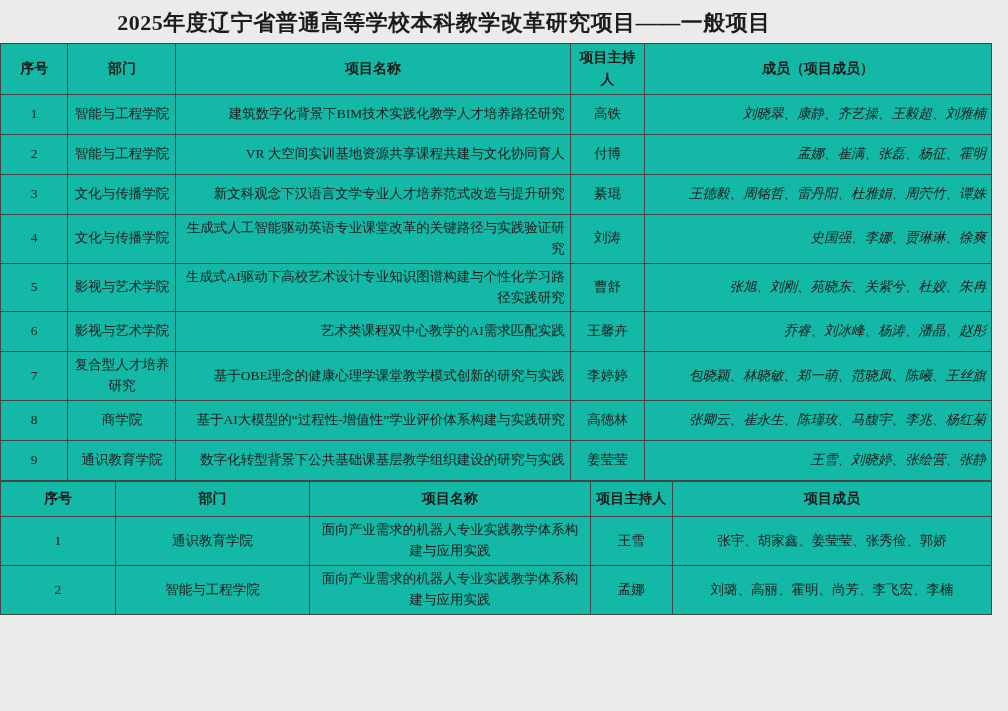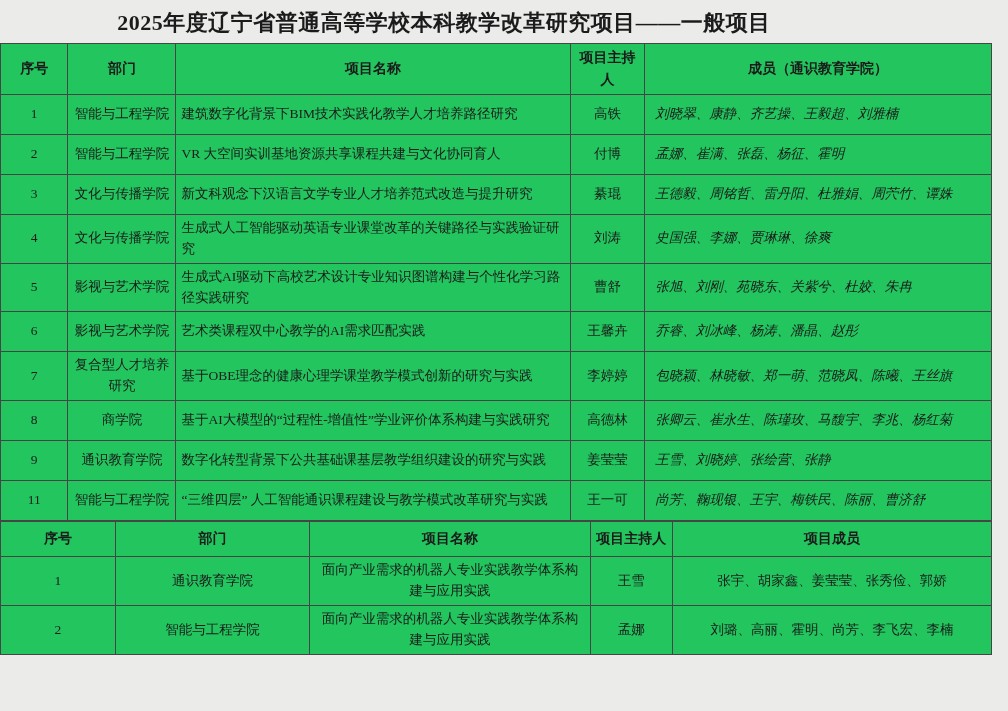--- a/index.html
+++ b/index.html
@@ -13,37 +13,37 @@
   .doc-title{
     text-align:center;font-weight:bold;
     font-size:22px;line-height:1.2;
     padding:10px 4px 7px 4px;
     letter-spacing:0.5px;
   }
   .doc-title.second{padding:13px 2px 9px 2px;font-size:21px;}
   table{
     width:992px;margin:0 auto;
     border-collapse:collapse;table-layout:fixed;
-    background:#22c55e;
+    background:#14b8a6;
   }
   th,td{
     border:1px solid #454545;
     font-size:13.5px;
     padding:3px 5px;
     overflow:hidden;
     word-break:break-all;
     line-height:1.55;
   }
   th{font-weight:bold;font-size:14px;text-align:center;}
   #table1 thead tr{height:38px;}
   #table1 tbody tr{height:40px;}
   #table2 thead tr{height:35px;}
   #table2 tbody tr{height:44px;}
   td.c{text-align:center;}
-  td.l{text-align:left;}
+  td.l{text-align:right;}
   #table1 td.members{padding-left:10px;font-style:italic;}
   #table1 td.project{padding-left:5px;}
   
   #table1 col.c-index{width:6.8%;}
   #table1 col.c-dept{width:10.9%;}
   #table1 col.c-project{width:39.8%;}
   #table1 col.c-leader{width:7.5%;}
   #table1 col.c-members{width:35%;}
   
   #table2 col.c-index{width:11.6%;}
@@ -66,21 +66,21 @@
         <col class="c-project">
         <col class="c-leader">
         <col class="c-members">
     </colgroup>
     <thead>
       <tr>
           <th>序号</th>
           <th>部门</th>
           <th>项目名称</th>
           <th>项目主持人</th>
-          <th>成员（通识教育学院）</th>
+          <th>成员（项目成员）</th>
         </tr>
     </thead>
     <tbody>
         <tr>
           <td class="c">1</td>
           <td class="c">智能与工程学院</td>
           <td class="l project">建筑数字化背景下BIM技术实践化教学人才培养路径研究</td>
           <td class="c">高铁</td>
           <td class="l members">刘晓翠、康静、齐艺操、王毅超、刘雅楠</td>
         </tr>
@@ -133,27 +133,20 @@
           <td class="c">高德林</td>
           <td class="l members">张卿云、崔永生、陈瑾玫、马馥宇、李兆、杨红菊</td>
         </tr>
         <tr>
           <td class="c">9</td>
           <td class="c">通识教育学院</td>
           <td class="l project">数字化转型背景下公共基础课基层教学组织建设的研究与实践</td>
           <td class="c">姜莹莹</td>
           <td class="l members">王雪、刘晓婷、张绘营、张静</td>
         </tr>
-        <tr>
-          <td class="c">11</td>
-          <td class="c">智能与工程学院</td>
-          <td class="l project">“三维四层” 人工智能通识课程建设与教学模式改革研究与实践</td>
-          <td class="c">王一可</td>
-          <td class="l members">尚芳、鞠现银、王宇、梅铁民、陈丽、曹济舒</td>
-        </tr>
       </tbody>
   </table>
 
 
   <table id="table2">
     <colgroup>
       <col class="c-index">
         <col class="c-dept">
         <col class="c-project">
         <col class="c-leader">

